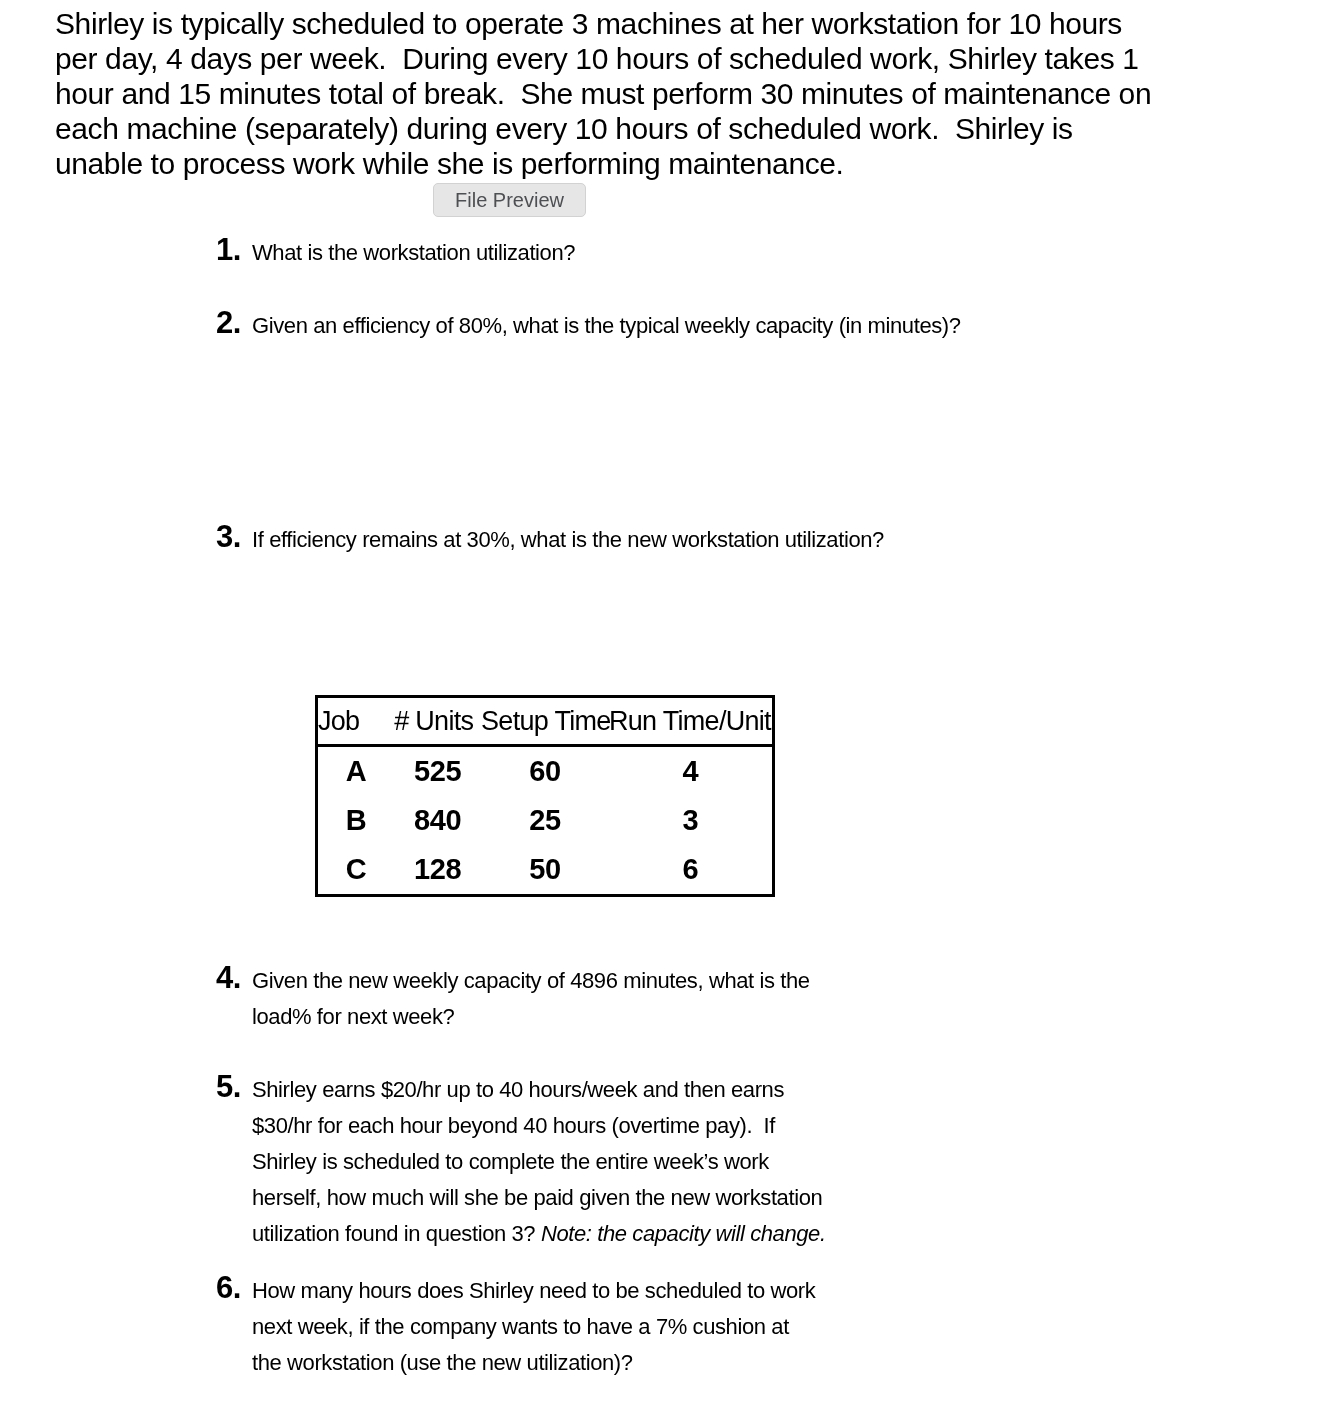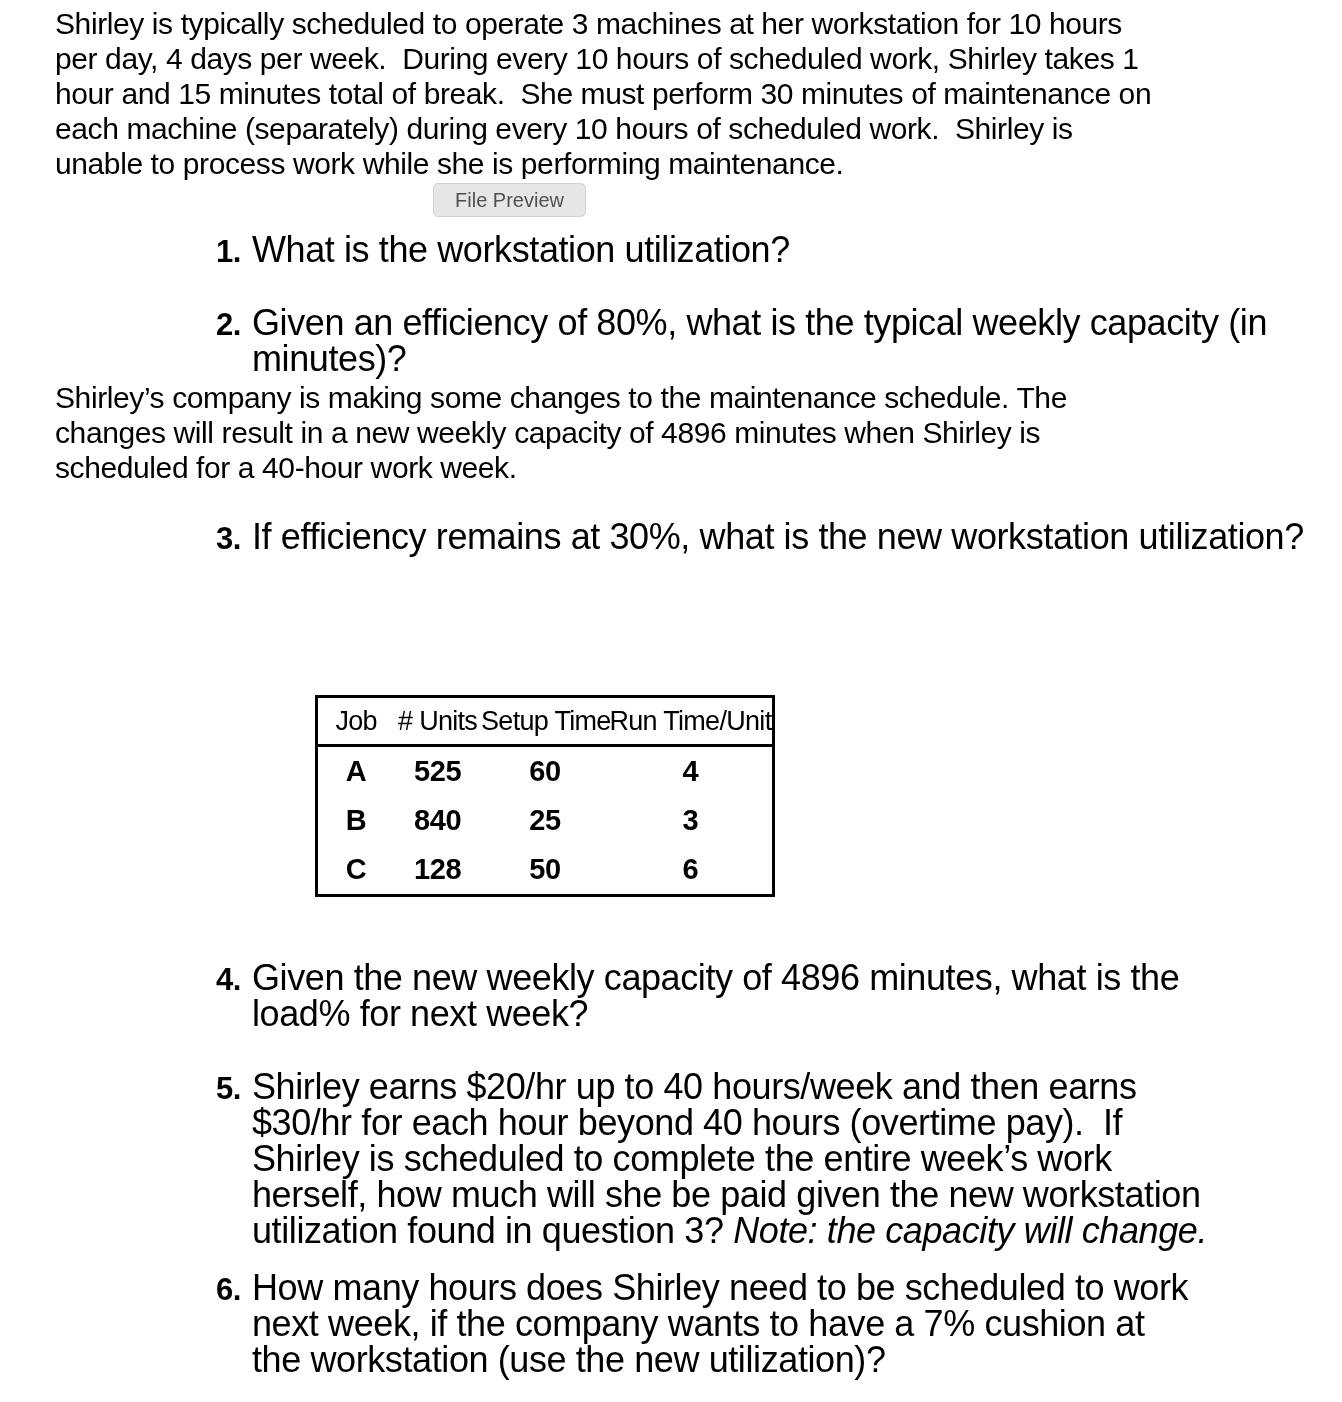--- a/index.html
+++ b/index.html
@@ -32,21 +32,21 @@
   .qnum {
     font-weight: 700;
     font-size: 31px;
     line-height: 36px;
     letter-spacing: -0.4px;
     min-width: 36px;
     flex: 0 0 auto;
     padding-right: 8px;
   }
   .qtext {
-    font-size: 36px;
+    font-size: 22px;
     line-height: 36px;
     letter-spacing: -0.4px;
     white-space: pre-wrap;
   }
   .qnote { font-style: italic; }
   .tooltip {
     position: absolute;
     left: 433px; top: 183px;
     width: 153px; height: 34px;
     background: #e6e6e6;
@@ -70,21 +70,21 @@
     width: 460px;
     border-collapse: collapse;
     table-layout: fixed;
     border: 3px solid #000;
   }
   .jobs-table th {
     font-weight: 400;
     font-size: 27px;
     letter-spacing: -0.7px;
     white-space: nowrap;
-    text-align: center;
+    text-align: left;
     height: 49px;
     border-bottom: 3px solid #000;
     overflow: visible;
   }
   .jobs-table td {
     font-weight: 700;
     font-size: 29px;
     letter-spacing: -0.4px;
     text-align: center;
     height: 50px;
@@ -113,23 +113,20 @@
   <div class="question" style="top:232px;">
     <span class="qnum">1.</span>
     <span class="qtext">What is the workstation utilization?</span>
   </div>
 
   <div class="question" style="top:305px;">
     <span class="qnum">2.</span>
     <span class="qtext">Given an efficiency of 80%, what is the typical weekly capacity (in minutes)?</span>
   </div>
 
-  <div class="para doc-text" style="top:380px; width:1270px;">Shirley’s company is making some changes to the maintenance schedule. The
-changes will result in a new weekly capacity of 4896 minutes when Shirley is
-scheduled for a 40-hour work week.</div>
 
   <div class="question" style="top:519px;">
     <span class="qnum">3.</span>
     <span class="qtext">If efficiency remains at 30%, what is the new workstation utilization?</span>
   </div>
 
 
   <table class="jobs-table">
     <colgroup>
       <col class="col-job">

